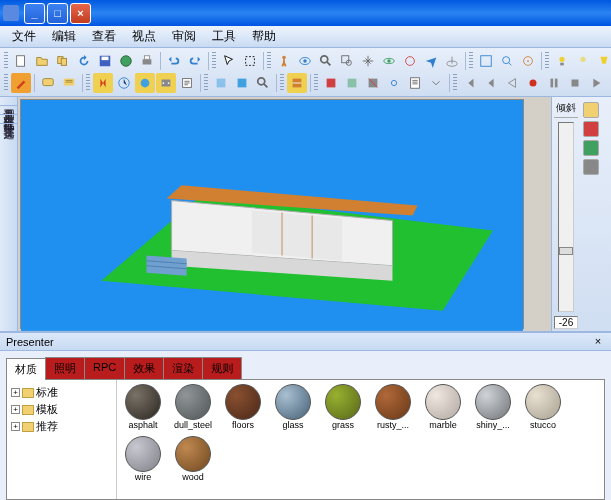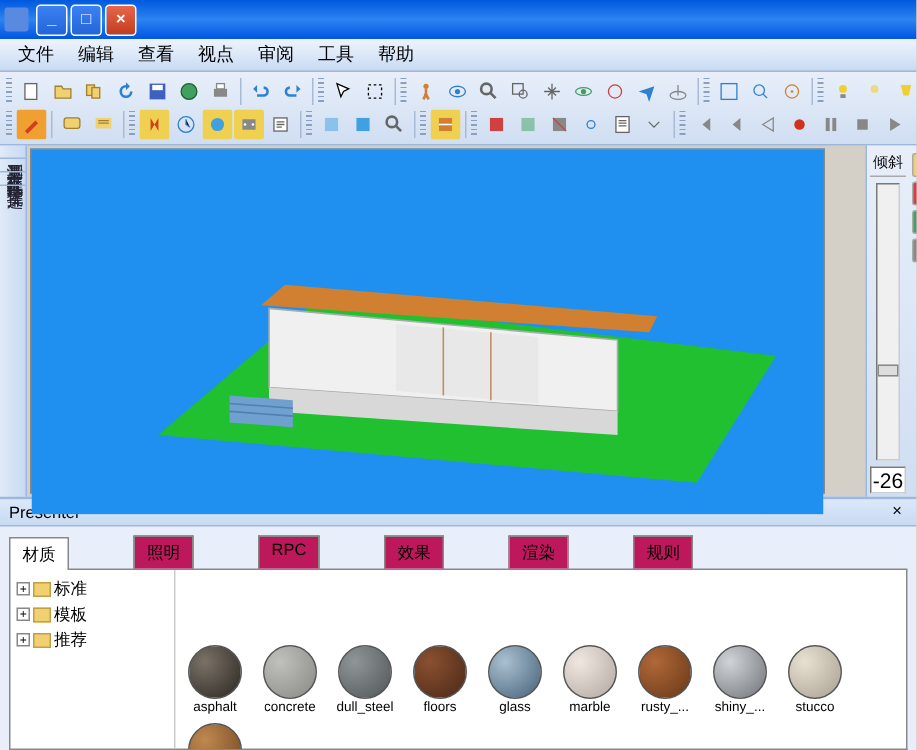--- a/index.html
+++ b/index.html
@@ -25,44 +25,44 @@
 .tb-sep { width: 1px; height: 18px; background: #a8bad6; margin: 0 2px; flex-shrink: 0; }
 .tb-grip { width: 4px; height: 18px; background: repeating-linear-gradient(to bottom, #8aa0c0 0px, #8aa0c0 1px, transparent 1px, transparent 3px); margin-right: 2px; flex-shrink: 0; }
 .tb-btn svg { width: 14px; height: 14px; }
 
 
 .main-area { display: flex; height: 234px; }
 .left-panel { width: 18px; background: linear-gradient(to right, #e0eaf8, #c8daf2); border-right: 1px solid #9db8e0; display: flex; flex-direction: column; }
 .left-tab { writing-mode: vertical-rl; font-size: 11px; padding: 4px 1px; border-bottom: 1px solid #9db8e0; cursor: pointer; color: #223; }
 .viewport { flex: 1; background: #2090f0; position: relative; border: 1px solid #888; margin: 2px; }
 .viewport-canvas { position: absolute; inset: 0; }
-.right-panel { width: 34px; display: flex; background: linear-gradient(to bottom, #e8effa, #d0def2); border-left: 1px solid #9db8e0; margin-left: 25px; }
+.right-panel { width: 60px; display: flex; background: linear-gradient(to bottom, #e8effa, #d0def2); border-left: 1px solid #9db8e0; margin-left: 25px; }
 .tilt-col { width: 28px; display: flex; flex-direction: column; align-items: center; padding: 2px; }
 .tilt-label { font-size: 10px; padding: 2px; border-bottom: 1px solid #aaa; width: 100%; text-align: center; }
 .tilt-slider { flex: 1; width: 16px; background: #f0f0f0; border: 1px inset #ccc; margin: 4px 0; position: relative; }
 .tilt-thumb { position: absolute; width: 14px; height: 8px; background: #ddd; border: 1px solid #888; left: 0; bottom: 30%; }
-.tilt-val { font-size: 14px; border: 1px inset #ccc; background: #fff; width: 24px; text-align: center; }
+.tilt-val { font-size: 10px; border: 1px inset #ccc; background: #fff; width: 24px; text-align: center; }
 .view-col { width: 22px; display: flex; flex-direction: column; align-items: center; gap: 3px; padding: 2px; font-size: 10px; }
 .view-col .vlabel { writing-mode: vertical-rl; font-size: 10px; }
 .view-btn { width: 16px; height: 16px; border: 1px solid #aaa; background: #fff; cursor: pointer; border-radius: 2px; }
 
 
 .presenter-panel { border-top: 2px solid #9db8e0; background: #e8effa; }
 .panel-header { height: 18px; background: linear-gradient(to bottom, #dce8f9, #c8daf2); display: flex; align-items: center; padding: 0 6px; font-size: 11px; border-bottom: 1px solid #9db8e0; }
 .panel-header .close { margin-left: auto; cursor: pointer; width: 14px; height: 14px; text-align: center; font-size: 11px; }
 .panel-body { padding: 6px; }
-.tab-strip { display: flex; border-bottom: 1px solid #888; gap: 44px; }
-.tab { font-size: 11px; padding: 3px 8px; border: 1px solid #888; border-bottom: none; background: #be185d; margin-right: -1px; cursor: pointer; }
+.tab-strip { display: flex; border-bottom: 1px solid #888; }
+.tab { font-size: 11px; padding: 3px 8px; border: 1px solid #888; border-bottom: none; background: #b91c1c; margin-right: -1px; cursor: pointer; }
 .tab.active { background: #fff; position: relative; top: 1px; }
 .tab-content { border: 1px solid #888; border-top: none; background: #fff; display: flex; height: 120px; }
 .tree { width: 110px; border-right: 1px solid #ccc; padding: 4px; font-size: 11px; overflow: auto; }
 .tree-item { display: flex; align-items: center; gap: 2px; padding: 1px 0; cursor: pointer; }
 .tree-item .exp { width: 9px; height: 9px; border: 1px solid #888; font-size: 8px; line-height: 7px; text-align: center; }
 .tree-item .ticon { width: 12px; height: 10px; background: #f0d070; border: 1px solid #c0a040; }
-.materials { flex: 1; padding: 4px; overflow: auto; display: flex; flex-wrap: wrap; align-content: flex-start; gap: 6px; margin-top: 46px; }
+.materials { flex: 1; padding: 4px; overflow: auto; display: flex; flex-wrap: wrap; align-content: flex-start; gap: 6px; }
 .mat-item { width: 44px; display: flex; flex-direction: column; align-items: center; cursor: pointer; }
 .mat-sphere { width: 36px; height: 36px; border-radius: 50%; border: 1px solid #555; }
 .mat-label { font-size: 9px; color: #000; text-align: center; white-space: nowrap; overflow: hidden; max-width: 44px; text-overflow: ellipsis; }
 </style>
 </head>
 <body>
 
 <div class="titlebar">
   <div class="icon"></div>
   <div class="winbtns">
@@ -461,52 +461,56 @@
             <span class="ticon"></span>
             <span>推荐</span>
           </div>
       </div>
       <div class="materials" id="materials-grid">
           <div class="mat-item">
             <div class="mat-sphere" style="background: radial-gradient(circle at 30% 30%, rgb(122, 114, 104), rgb(42, 38, 32));"></div>
             <div class="mat-label">asphalt</div>
           </div>
           <div class="mat-item">
-            <div class="mat-sphere" style="background: radial-gradient(circle at 30% 30%, rgb(192, 192, 188), rgb(136, 136, 132));"></div>
-            <div class="mat-label">concrete</div>
-          </div>
-          <div class="mat-item">
             <div class="mat-sphere" style="background: radial-gradient(circle at 30% 30%, rgb(144, 150, 152), rgb(80, 86, 88));"></div>
             <div class="mat-label">dull_steel</div>
           </div>
           <div class="mat-item">
             <div class="mat-sphere" style="background: radial-gradient(circle at 30% 30%, rgb(138, 80, 48), rgb(74, 40, 24));"></div>
             <div class="mat-label">floors</div>
           </div>
           <div class="mat-item">
             <div class="mat-sphere" style="background: radial-gradient(circle at 30% 30%, rgb(168, 192, 208), rgb(72, 96, 120));"></div>
             <div class="mat-label">glass</div>
           </div>
           <div class="mat-item">
+            <div class="mat-sphere" style="background: radial-gradient(circle at 30% 30%, rgb(152, 176, 48), rgb(88, 104, 24));"></div>
+            <div class="mat-label">grass</div>
+          </div>
+          <div class="mat-item">
+            <div class="mat-sphere" style="background: radial-gradient(circle at 30% 30%, rgb(176, 104, 56), rgb(104, 56, 24));"></div>
+            <div class="mat-label">rusty_...</div>
+          </div>
+          <div class="mat-item">
             <div class="mat-sphere" style="background: radial-gradient(circle at 30% 30%, rgb(240, 232, 224), rgb(176, 168, 160));"></div>
             <div class="mat-label">marble</div>
           </div>
           <div class="mat-item">
-            <div class="mat-sphere" style="background: radial-gradient(circle at 30% 30%, rgb(176, 104, 56), rgb(104, 56, 24));"></div>
-            <div class="mat-label">rusty_...</div>
-          </div>
-          <div class="mat-item">
             <div class="mat-sphere" style="background: radial-gradient(circle at 30% 30%, rgb(208, 212, 216), rgb(112, 116, 120));"></div>
             <div class="mat-label">shiny_...</div>
           </div>
           <div class="mat-item">
             <div class="mat-sphere" style="background: radial-gradient(circle at 30% 30%, rgb(232, 224, 208), rgb(168, 160, 144));"></div>
             <div class="mat-label">stucco</div>
           </div>
           <div class="mat-item">
+            <div class="mat-sphere" style="background: radial-gradient(circle at 30% 30%, rgb(200, 200, 208), rgb(128, 128, 136));"></div>
+            <div class="mat-label">wire</div>
+          </div>
+          <div class="mat-item">
             <div class="mat-sphere" style="background: radial-gradient(circle at 30% 30%, rgb(192, 136, 80), rgb(112, 72, 32));"></div>
             <div class="mat-label">wood</div>
           </div>
         </div>
     </div>
 
   </div>
 
 </div>
 

